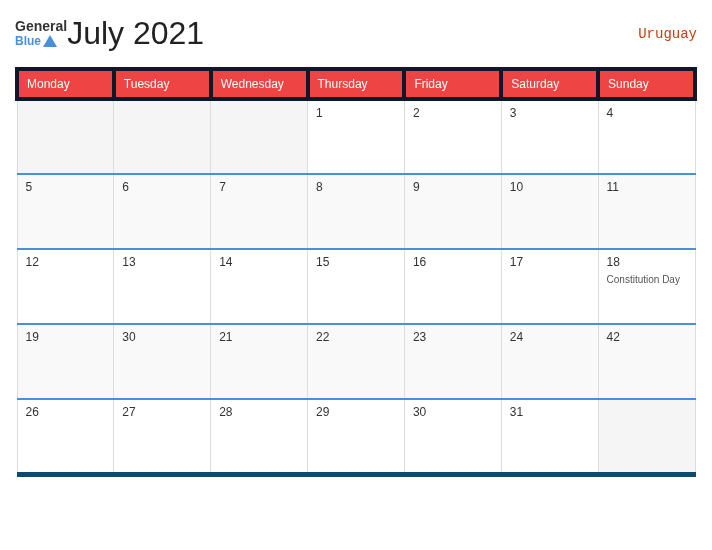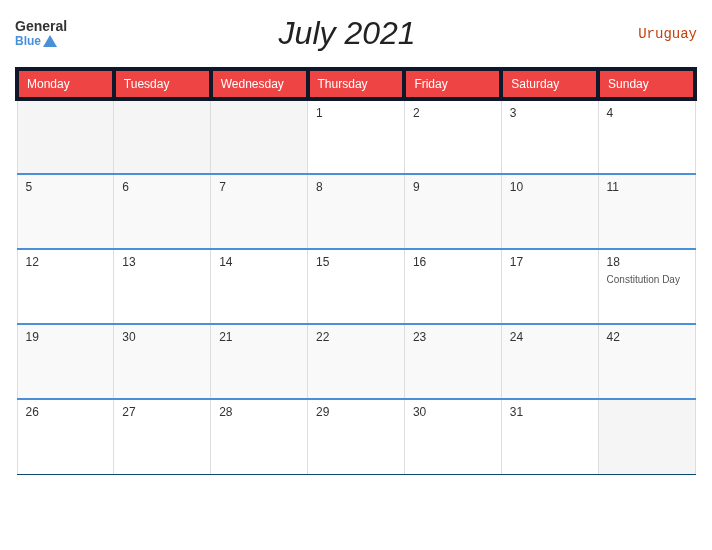--- a/index.html
+++ b/index.html
@@ -45,23 +45,21 @@
       border-left: 7px solid transparent;
       border-right: 7px solid transparent;
       border-bottom: 12px solid #4a90d9;
       margin-left: 2px;
       margin-bottom: 1px;
     }
     .calendar-title {
       font-size: 32px;
       font-weight: normal;
       color: #222;
-      text-align: center;
       flex: 1;
-      font-style: italic;
     }
     .country-label {
       font-size: 14px;
       color: #c2410c;
       min-width: 70px;
       text-align: right;
       font-family: Liberation Mono, monospace;
     }
     .calendar-table {
       width: 100%;
@@ -86,21 +84,21 @@
       border-right: none;
       border-bottom: none;
       background: #fff;
       font-size: 12px;
       color: #333;
     }
     .week-row td:last-child {
       border-right: 1px solid #ddd;
     }
     .week-row:last-child td {
-      border-bottom: 1px solid #0c4a6e;
+      border-bottom: 5px solid #0c4a6e;
     }
     .week-row td.empty {
       background: #f5f5f5;
     }
     .day-number {
       font-size: 12px;
       color: #333;
       display: block;
       margin-bottom: 3px;
     }

